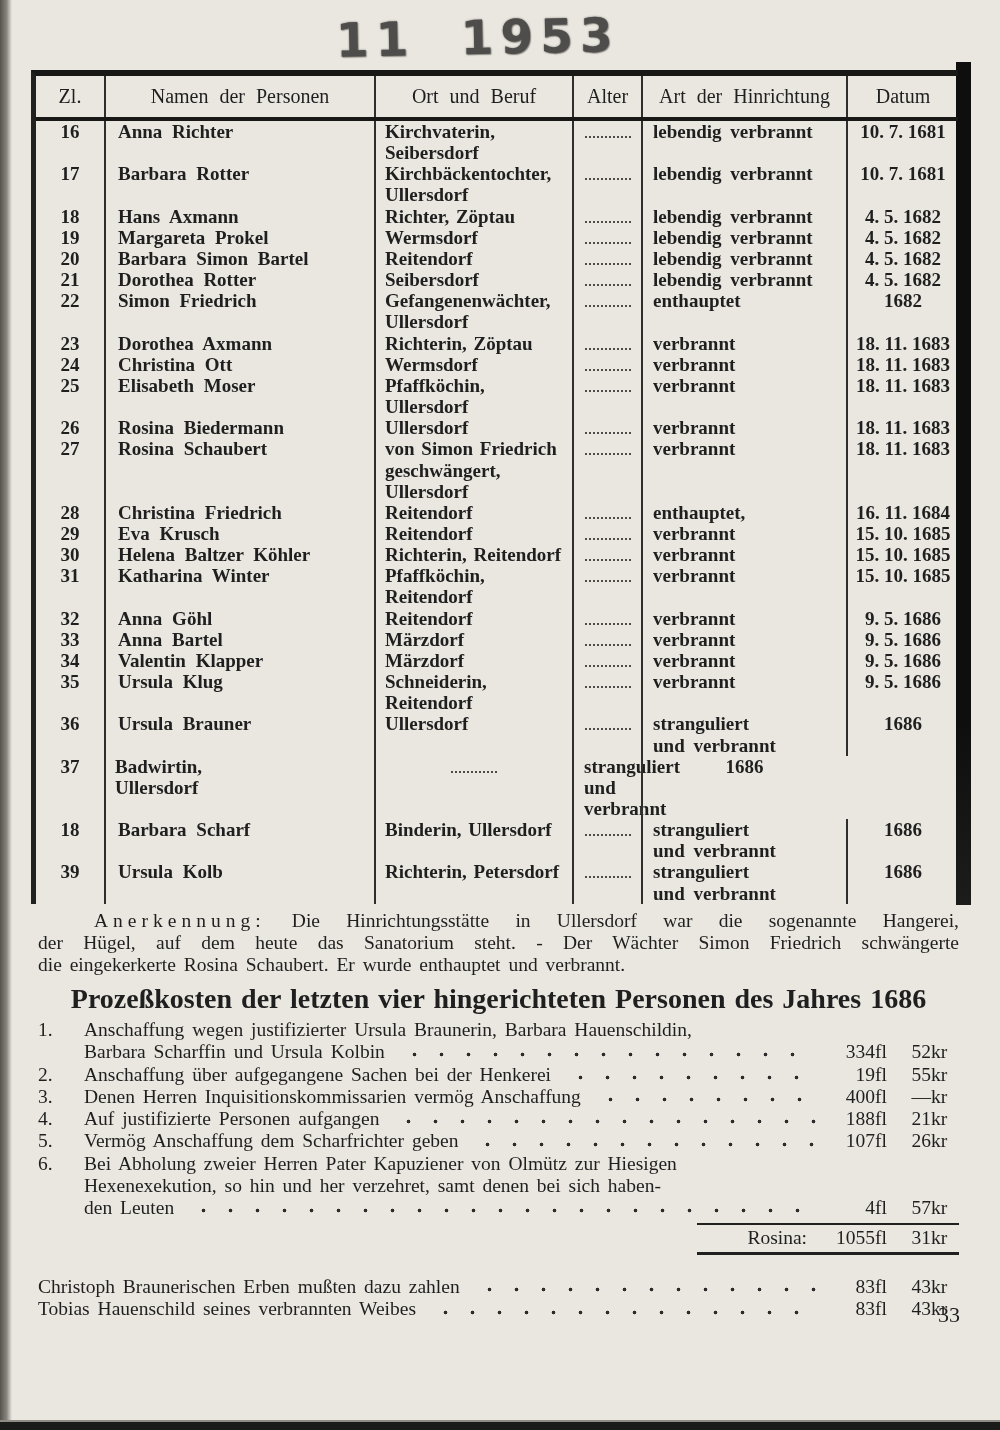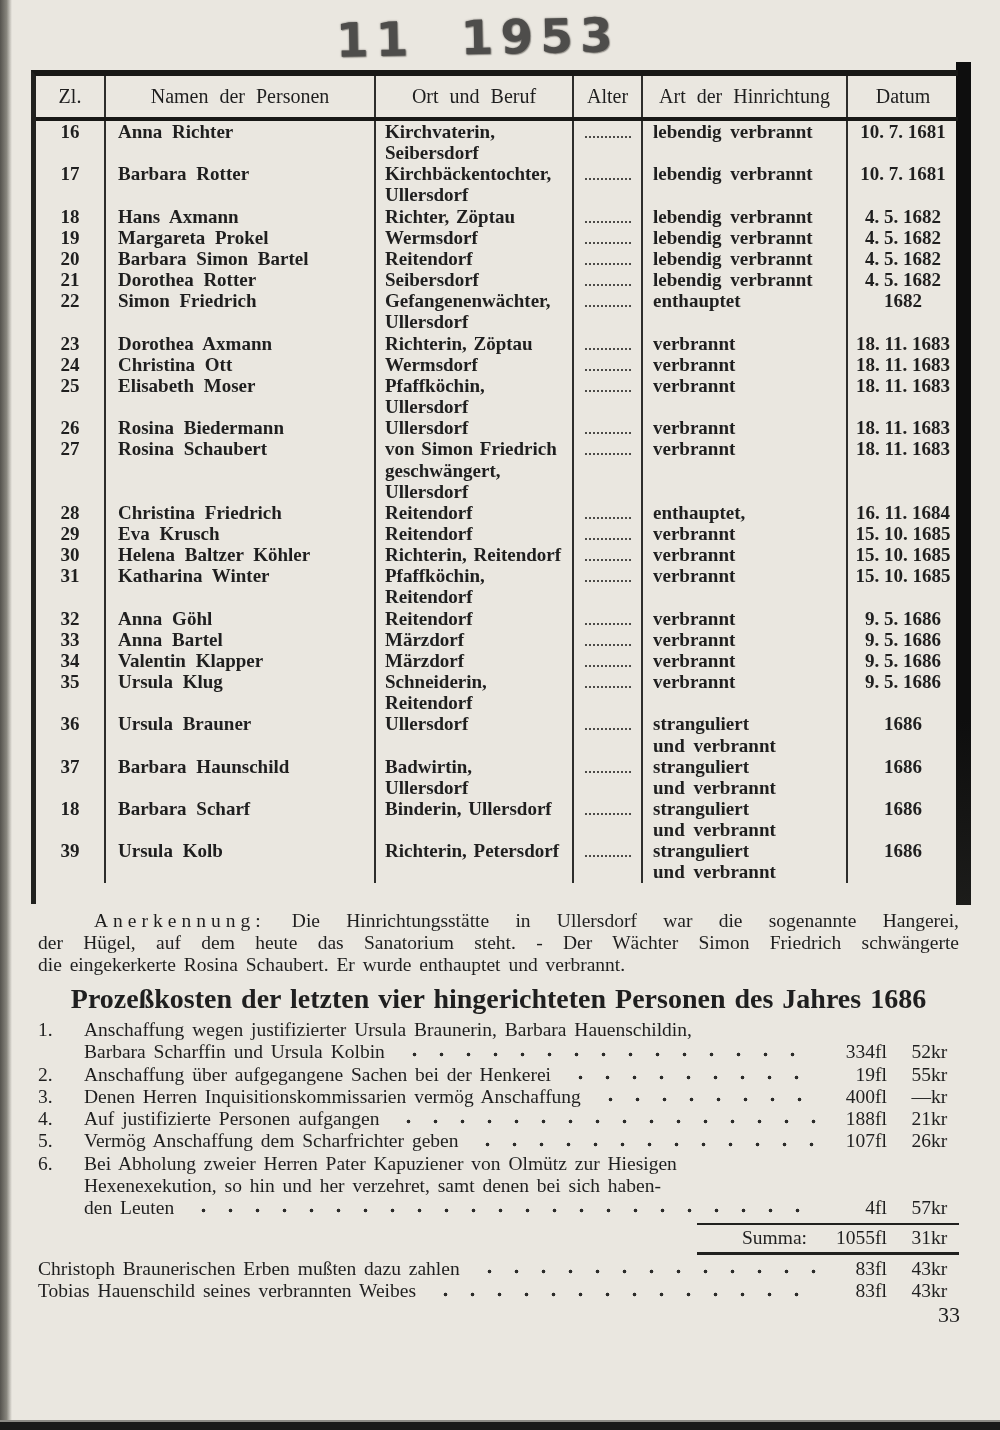--- a/index.html
+++ b/index.html
@@ -65,21 +65,21 @@
   .amt{display:inline-grid;grid-template-columns:52px 24px 32px 28px;
     white-space:nowrap;}
   .amt .fv{text-align:right;}
   .amt .fu{text-align:left;}
   .amt .kv{text-align:right;}
   .amt .ku{text-align:left;}
   .summa{width:262px;margin-left:auto;margin-top:3px;
     border-top:2px solid #21211f;border-bottom:3px solid #21211f;
     padding:2px 0 3px;display:flex;justify-content:flex-end;align-items:baseline;}
   .summa .slabel{margin-right:16px;}
-  .extras{margin-top:3px;line-height:22.6px;}
+  .extras{margin-top:21px;line-height:22.6px;}
   .pageno{position:absolute;left:938px;top:1302px;font-size:22px;}
 </style>
 </head>
 <body>
 
 <div class="edge-left"></div>
 <div class="edge-right"></div>
 <div class="edge-bottom"></div>
 
 <div class="stamp">11 1953</div>
@@ -350,21 +350,20 @@
         </div>
         <div class="c c-alter"><span class="dotline"></span></div>
         <div class="c c-art">
           <div>stranguliert</div>
           <div>und verbrannt</div>
         </div>
         <div class="c c-datum">1686</div>
       </div>
       <div class="trow">
         <div class="c c-zl">37</div>
-        <div class="c c-name">Barbara Haunschild</div>
         <div class="c c-ort">
           <div>Badwirtin,</div>
           <div>Ullersdorf</div>
         </div>
         <div class="c c-alter"><span class="dotline"></span></div>
         <div class="c c-art">
           <div>stranguliert</div>
           <div>und verbrannt</div>
         </div>
         <div class="c c-datum">1686</div>
@@ -497,21 +496,21 @@
               <span class="fu">fl</span>
               <span class="kv">57</span>
               <span class="ku">kr</span>
             </span>
           </div>
         </div>
       </div>
     </div>
 
   <div class="summa">
-    <span class="slabel">Summa:</span>
+    <span class="slabel">Rosina:</span>
     <span class="amt">
       <span class="fv">1055</span>
       <span class="fu">fl</span>
       <span class="kv">31</span>
       <span class="ku">kr</span>
     </span>
   </div>
 
   <div class="extras" id="extras">
       <div class="lline">

